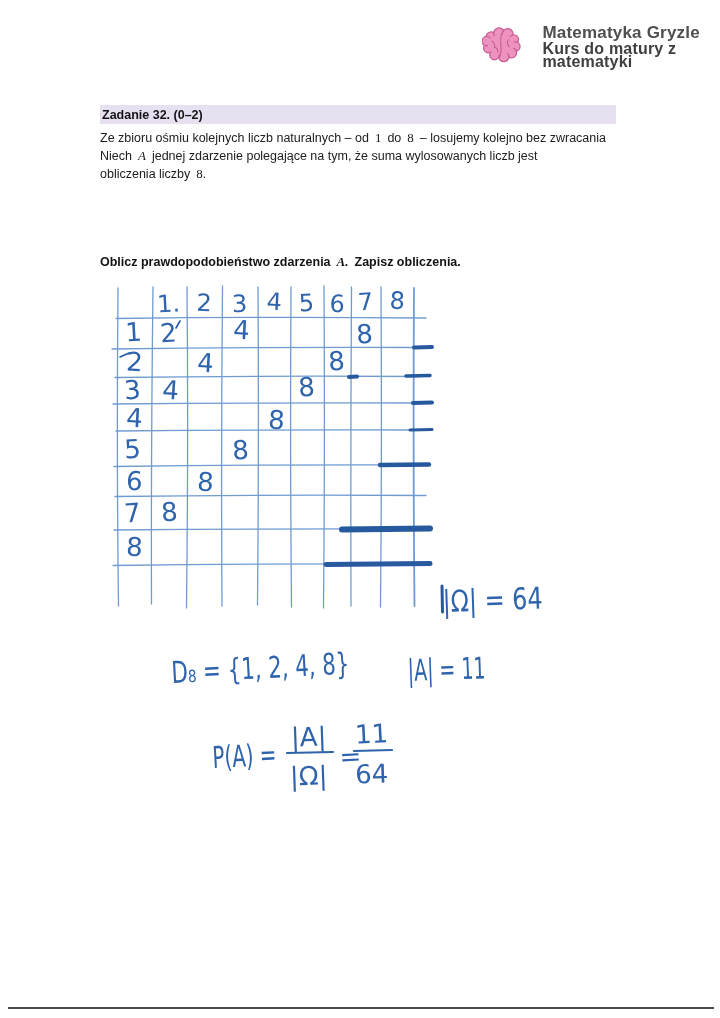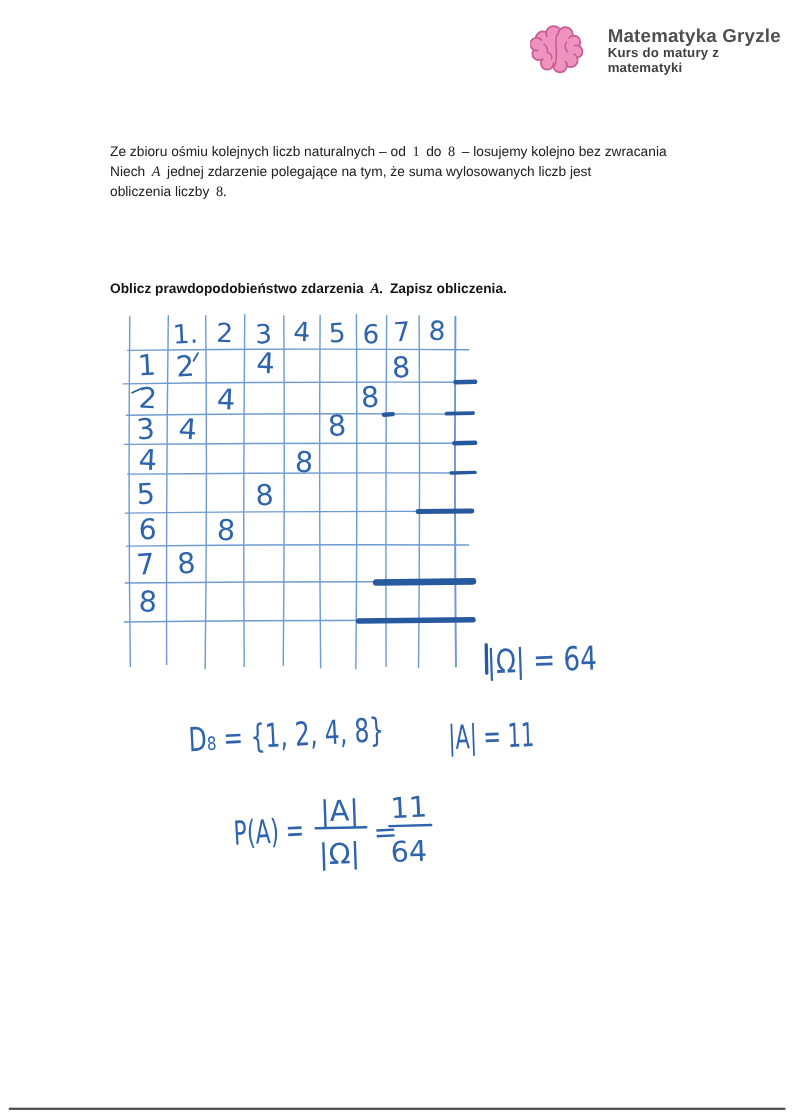--- a/index.html
+++ b/index.html
@@ -4,21 +4,21 @@
 <style>
   html,body{margin:0;padding:0;background:#ffffff;}
   .page{
     position:relative; width:720px; height:1018px; background:#ffffff;
     font-family:"Liberation Sans", sans-serif; color:#1f1f1f; overflow:hidden;
   }
   
   .logo{position:absolute; left:482px; top:22px; display:flex; align-items:center; gap:20px;}
   .logo svg{display:block;}
   .logo-title{font-size:17px; font-weight:700; color:#4f4f4f; letter-spacing:.2px; line-height:19px;}
-  .logo-sub{font-size:12px; font-weight:600; color:#3f3f3f; letter-spacing:.2px; line-height:13px;}
+  .logo-sub{font-size:16px; font-weight:600; color:#3f3f3f; letter-spacing:.2px; line-height:13px;}
   
   .task-header{
     position:absolute; left:100px; top:105px; width:516px; height:19px;
     background:#e7e0f1; display:flex; align-items:center;
   }
   .task-header span{font-size:12.5px; font-weight:700; color:#141414; padding-left:2px;}
   .body-text{position:absolute; left:100px; top:129px; width:520px; font-size:12.5px; line-height:18px; color:#202020;}
   .tline{white-space:nowrap;}
   .mnum{font-family:"Liberation Serif", serif; margin:0 6px; font-size:13px;}
   .mvar{font-family:"Liberation Serif", serif; font-style:italic; margin:0 6px; font-size:13px;}
@@ -63,20 +63,23 @@
         <path d="M34 16 q-3 5 1 9"></path>
         <path d="M17 26 q4 2 3 6"></path>
       </g>
     </svg>
     <div class="logo-text">
       <div class="logo-title">Matematyka Gryzle</div>
       <div class="logo-sub">Kurs do matury z matematyki</div>
     </div>
   </header>
 
+  <div class="task-header">
+    <span>Zadanie 32. (0–2)</span>
+  </div>
 
   <div class="body-text">
     <div class="tline"><span>Ze zbioru ośmiu kolejnych liczb naturalnych – od</span><span class="mnum">1</span><span>do</span><span class="mnum">8</span><span>– losujemy kolejno bez zwracania</span></div>
     <div class="tline"><span>Niech</span><span class="mvar">A</span><span>jednej zdarzenie polegające na tym, że suma wylosowanych liczb jest</span></div>
     <div class="tline"><span>obliczenia liczby</span><span class="mnum">8.</span></div>
   </div>
 
   <div class="instruction"><span>Oblicz prawdopodobieństwo zdarzenia</span><span class="mvar">A.</span><span>Zapisz obliczenia.</span></div>
 
   <svg class="hand" viewBox="90 265 480 535">

